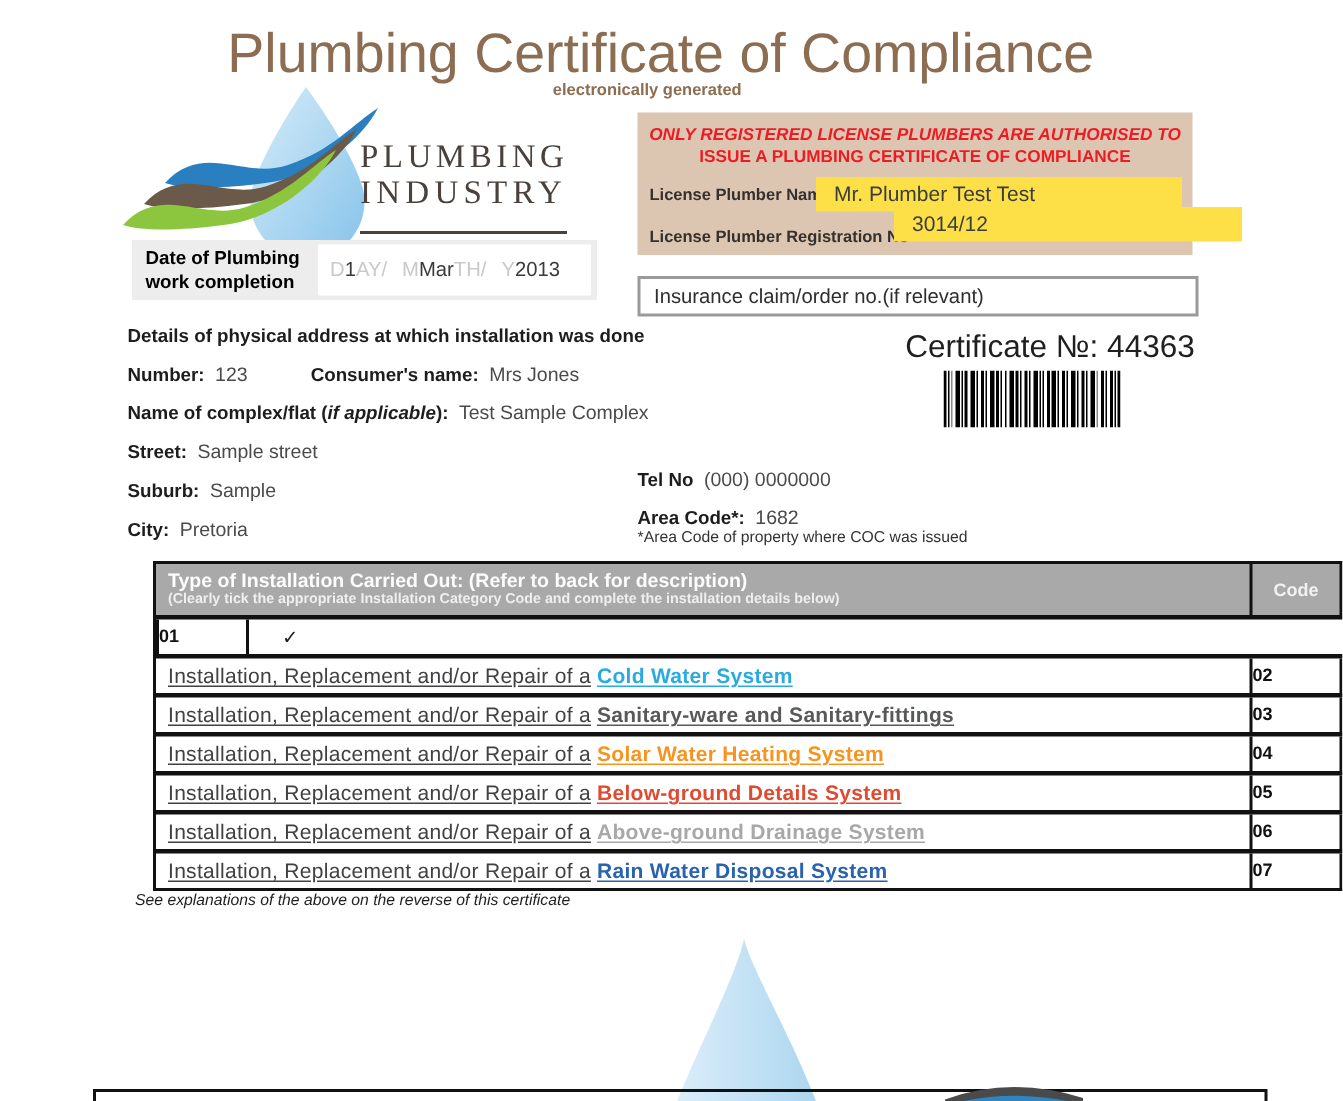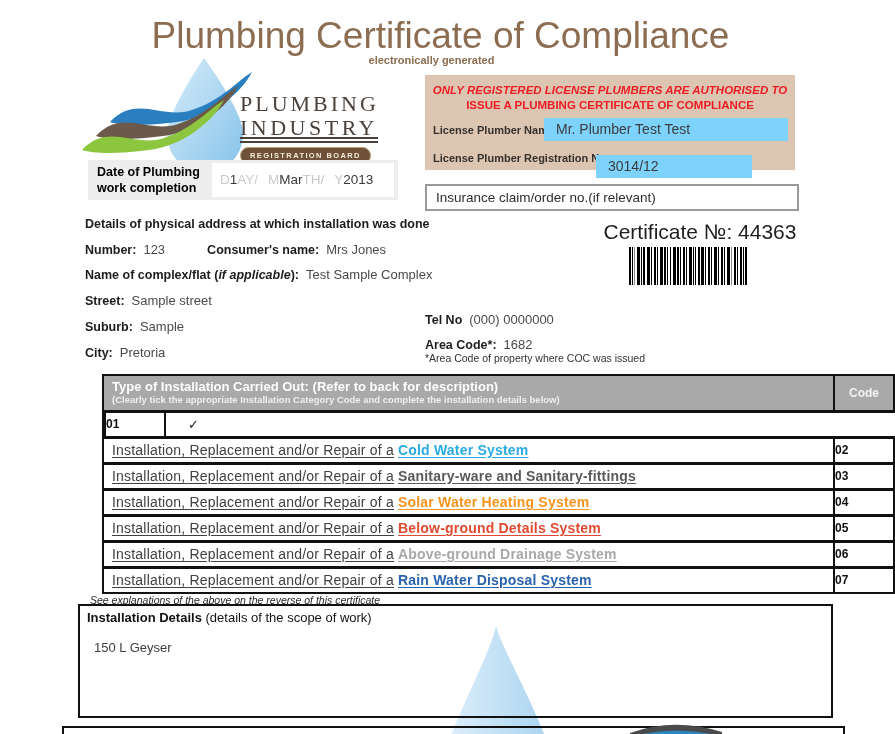--- a/index.html
+++ b/index.html
@@ -14,42 +14,42 @@
   .title { top:15px; left:0; width:895px; text-align:center; padding-right:14px;
            font-size:37px; color:var(--title-brown,#8c6d51); letter-spacing:0; }
   .subtitle { top:54px; left:0; width:895px; text-align:center; padding-right:32px;
               font-size:11px; font-weight:bold; color:var(--title-brown,#8c6d51); }
 
   
   .logo-svg { left:76px; top:56px; }
   .logo-text { left:240px; top:92px; font-family:"Liberation Serif", serif; color:#4a413c; }
   .logo-text .l1 { font-size:22px; letter-spacing:3px; line-height:24px; }
   .logo-text .l2 { font-size:22px; letter-spacing:3.5px; line-height:24px;
-                   border-bottom:2px solid #4a413c; display:inline-block; padding-bottom:1px;text-decoration:underline; }
+                   border-bottom:2px solid #4a413c; display:inline-block; padding-bottom:14px; }
   .logo-badge { display:inline-block; margin-top:4px; background:#6e5138; color:#f3ead9;
                 font-family:"Liberation Sans", sans-serif; font-size:7.5px; font-weight:bold;
                 letter-spacing:1.4px; padding:3px 9px; border-radius:9px; border:1px solid #b79b72; }
 
   
   .date-panel { left:88px; top:160px; width:310px; height:40px; background:#ededed; }
   .date-label { position:absolute; left:9px; top:4px; font-size:12.5px; font-weight:bold;
                 line-height:16px; color:#000000; }
   .date-box { position:absolute; left:124px; top:3px; width:182px; height:34px; background:#fff;
               line-height:34px; padding-left:8px; font-size:13.5px; white-space:nowrap; }
   .date-box .ph { color:#c9c9c9; }
   .date-box .val { color:#3a3a3a; }
   .date-box .gap { margin-left:10px; }
 
   
   .warn-panel { left:425px; top:75px; width:370px; height:95px; background:var(--warning-bg,#dcc6b2); }
   .warn-text { text-align:center; font-size:11.5px; font-weight:bold; line-height:15px;
                color:var(--warning-red,#ed1c24); }
   .warn-text.first { margin-top:8px;font-style:italic; }
   .lp-label { position:absolute; font-size:11px; font-weight:600; color:#33302e; }
-  .lp-input { position:absolute; background:#7dd3fc; font-size:14px; line-height:23px;
+  .lp-input { position:absolute; background:#fde047; font-size:14px; line-height:23px;
               color:#3c3c3c; padding-left:12px; height:23px; }
 
   
   .insurance-box { left:425px; top:184px; width:374px; height:27px; border:2px solid #9a9a9a;
                    line-height:23px; padding-left:9px; font-size:13.5px; color:#2e2e2e; background:#fff; }
 
   
   .addr-heading { left:85px; top:217px; font-size:12.5px; font-weight:bold; color:#1d1d1d; }
   .addr-line { left:85px; font-size:12.5px; color:#1d1d1d; white-space:nowrap; }
   .addr-line b { font-weight:bold; }
@@ -146,21 +146,21 @@
       <span class="ph">D</span><span class="val">1</span><span class="ph">AY/</span><span class="ph gap">M</span><span class="val">Mar</span><span class="ph">TH/</span><span class="ph gap">Y</span><span class="val">2013</span>
     </div>
   </div>
 
   <div class="abs warn-panel">
     <div class="warn-text first">ONLY REGISTERED LICENSE PLUMBERS ARE AUTHORISED TO</div>
     <div class="warn-text">ISSUE A PLUMBING CERTIFICATE OF COMPLIANCE</div>
     <div class="lp-label" style="left:8px; top:49px;">License Plumber Name</div>
     <div class="lp-input" style="left:119px; top:43px; width:244px;">Mr. Plumber Test Test</div>
     <div class="lp-label" style="left:8px; top:77px;">License Plumber Registration No</div>
-    <div class="lp-input" style="left:171px; top:80px; width:156px;">3014/12</div>
+    <div class="lp-input" style="left:171px; top:63px; width:232px;">3014/12</div>
   </div>
 
   <div class="abs insurance-box">Insurance claim/order no.(if relevant)</div>
 
   <div class="abs addr-heading">Details of physical address at which installation was done</div>
   <div class="abs addr-line" style="top:242px;">
     <b>Number:</b><span class="addr-val">123</span><b class="sp40">Consumer's name:</b><span class="addr-val">Mrs Jones</span>
   </div>
   <div class="abs addr-line" style="top:267px;">
     <b>Name of complex/flat (</b><b style="font-style:italic;">if applicable</b><b>):</b><span class="addr-val">Test Sample Complex</span>
@@ -298,27 +298,20 @@
       <div class="tcell-code">07</div>
       <div class="tcell-tick">
         <span class="tick tick-faint">✓</span>
       </div>
     </div>
       </div>
   </div>
 
   <div class="abs footnote">See explanations of the above on the reverse of this certificate</div>
 
-  <div class="abs details-box">
-    <div class="details-title">
-      <b>Installation Details</b>
-      <span>(details of the scope of work)</span>
-    </div>
-    <div class="details-content">150 L Geyser</div>
-  </div>
 
   <svg class="abs wm-swoosh" width="96" height="12" viewBox="0 0 96 12">
     <path d="M2,10 Q46,-6 94,9 L94,12 L2,12 Z" fill="#4a4a4a"></path>
     <path d="M10,12 Q48,3 88,12 Z" fill="#2e86c1"></path>
   </svg>
   <div class="abs bottom-box"></div>
 
 </div>
 
 </body></html>

